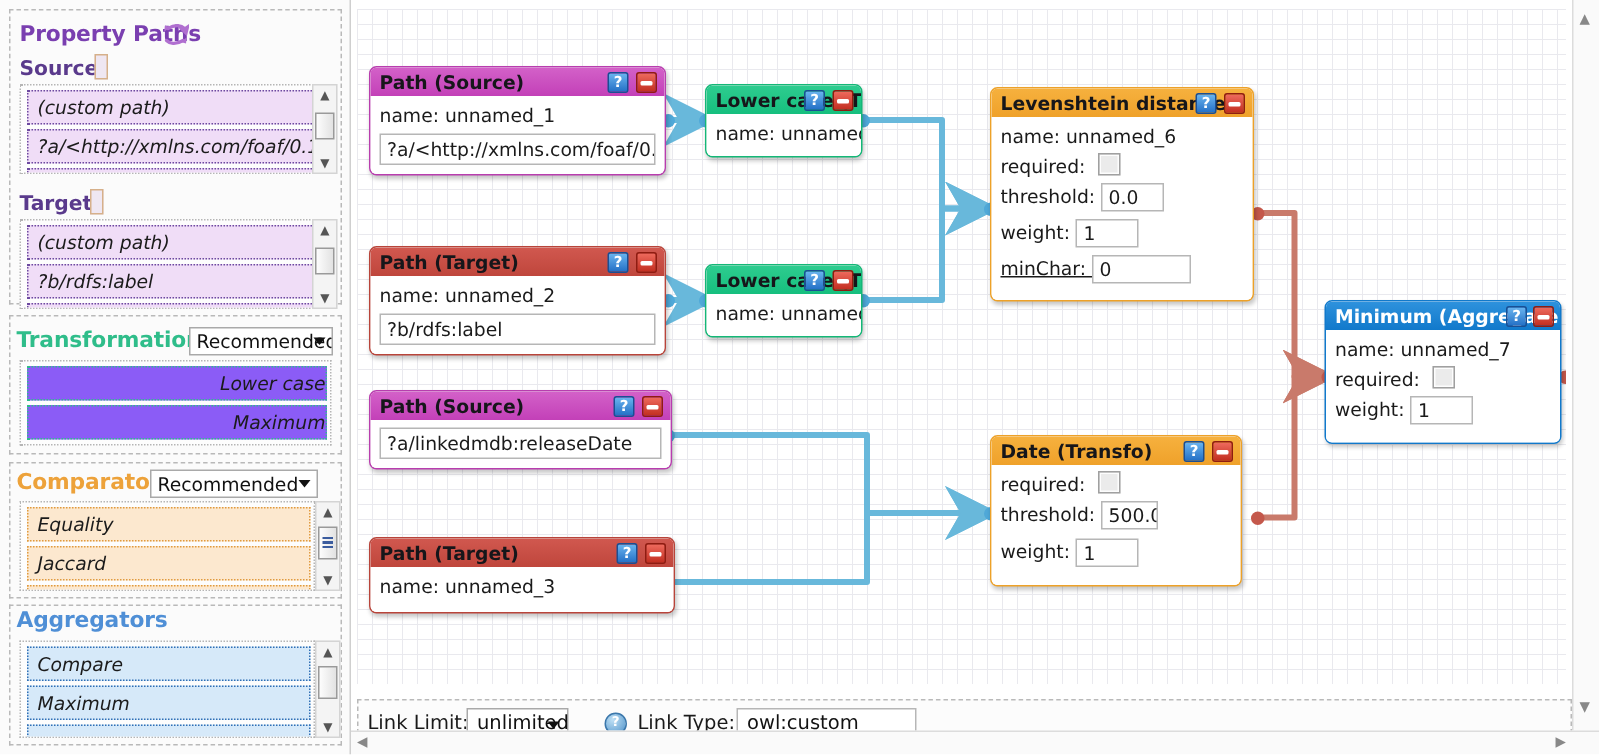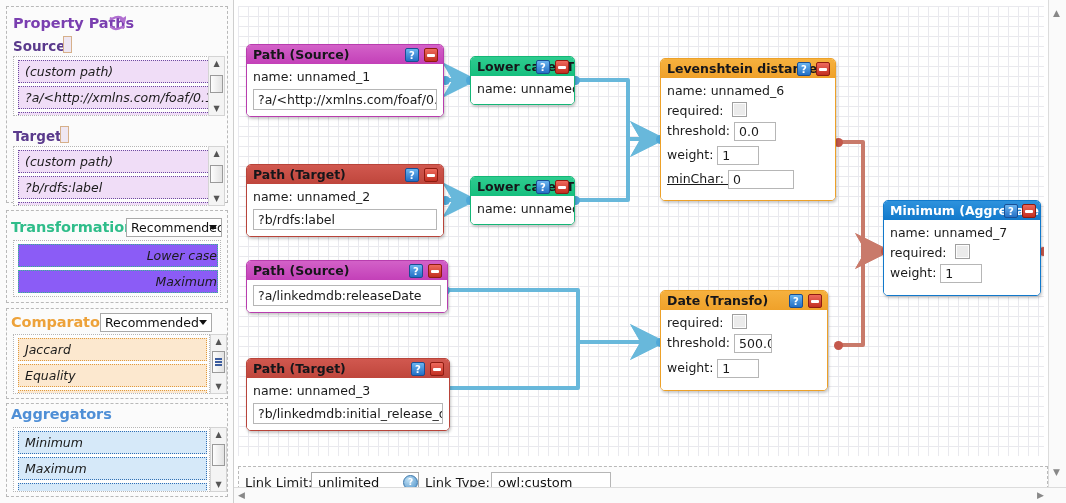--- a/index.html
+++ b/index.html
@@ -373,36 +373,36 @@
       <div class="lrow green">Maximum</div>
     </div>
 
     <div class="dashed-panel" style="left:6px; top:308px; width:222px; height:91px;"></div>
     <div class="sec-title t-orange" style="position:absolute; left:11px; top:314px;">Comparators</div>
     <div class="combo" style="left:100px; top:313px; width:112px;">
       <span>Recommended</span>
       <span class="car"></span>
     </div>
     <div class="listbox" style="left:13px; top:334px; width:197px; height:60px;">
+      <div class="lrow orange">Equality</div>
       <div class="lrow orange">Jaccard</div>
-      <div class="lrow orange">Equality</div>
       <div class="lrow orange"></div>
     </div>
     <div class="vsb" style="left:210px; top:334px; height:60px;">
       <div class="arw up">▲</div>
       <div class="thumb" style="top:16px; height:22px;">
         <span class="grip"></span>
       </div>
       <div class="arw dn">▼</div>
     </div>
 
     <div class="dashed-panel" style="left:6px; top:403px; width:222px; height:94px;"></div>
     <div class="sec-title t-blue" style="position:absolute; left:11px; top:406px;">Aggregators</div>
     <div class="listbox" style="left:13px; top:427px; width:197px; height:65px;">
-      <div class="lrow blue">Minimum</div>
+      <div class="lrow blue">Compare</div>
       <div class="lrow blue">Maximum</div>
       <div class="lrow blue"></div>
     </div>
     <div class="vsb" style="left:210px; top:427px; height:65px;">
       <div class="arw up">▲</div>
       <div class="thumb" style="top:16px; height:22px;"></div>
       <div class="arw dn">▼</div>
     </div>
   </div>
 
@@ -504,21 +504,20 @@
           <span class="btn-help" style="right:24px;">?</span>
           <span class="btn-del" style="right:5px;">
               <i></i>
             </span>
         </div>
         <div class="body">
           <div class="row">
             <span>name:</span>
             <span>unnamed_3</span>
           </div>
-          <div class="pathfld">?b/linkedmdb:initial_release_d</div>
         </div>
       </div>
 
       <div class="node n-trn" style="left:232px; top:50px; width:105px;">
         <div class="hdr">
           <span>Lower case (Transfo</span>
           <span class="btn-help" style="right:24px;">?</span>
           <span class="btn-del" style="right:5px;">
               <i></i>
             </span>
@@ -625,21 +624,21 @@
             <span class="fld" style="width:42px;">1</span>
           </div>
         </div>
       </div>
 
     </div>
   </div>
 
   <div id="bottombar">
     <span class="bb-lbl" style="left:6px;">Link Limit:</span>
-    <div class="bb-combo" style="left:72px; width:108px;">
+    <div class="bb-combo" style="left:72px; width:68px;">
       <span>unlimited</span>
       <span class="car"></span>
     </div>
     <span class="help-circle" style="left:164px; top:8px;">?</span>
     <span class="bb-lbl" style="left:186px;">Link Type:</span>
     <div class="bb-input" style="left:252px; width:120px;">owl:custom</div>
   </div>
 
   <div id="vscroll">
     <div class="sb-arrow" style="left:4px; top:8px;">▲</div>

